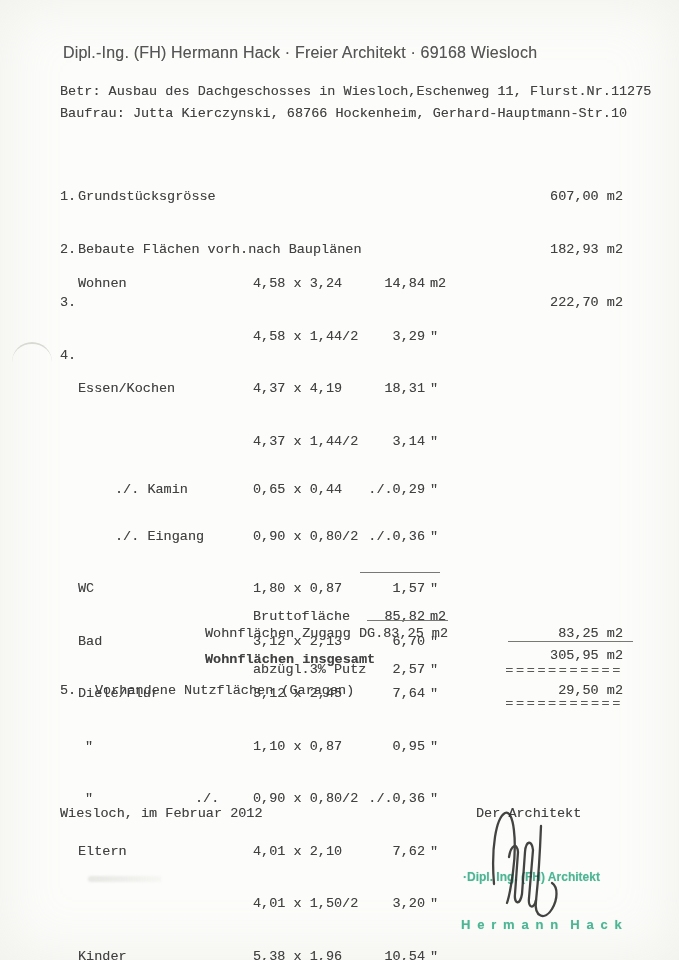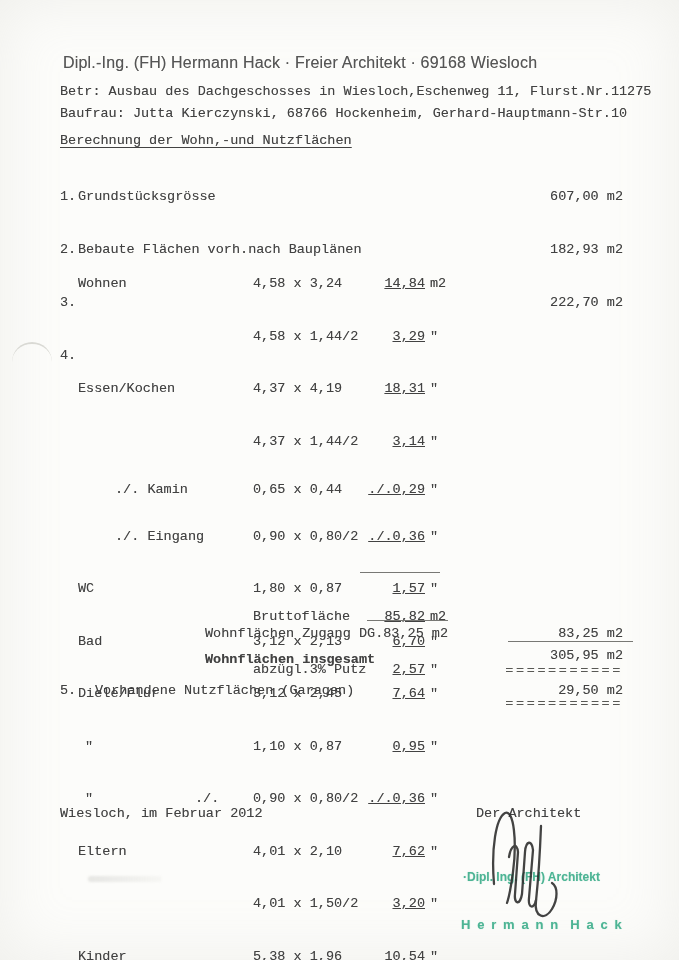--- a/index.html
+++ b/index.html
@@ -10,21 +10,21 @@
     background:#fcfcfa;
     box-shadow:inset 0 0 60px rgba(195,195,188,.22);
     overflow:hidden;
     font-family:"Liberation Mono","DejaVu Sans Mono",monospace;
     font-size:13.5px;
     color:#424242;
     text-shadow:0 0 .5px rgba(70,70,70,.45);
   }
   .abs{position:absolute;white-space:pre;line-height:1.15;}
   .letterhead{
-    left:63px;top:54px;
+    left:63px;top:44px;
     font-family:"Liberation Sans","DejaVu Sans",sans-serif;
     font-size:16px;color:#555;letter-spacing:.2px;
     text-shadow:0 0 .6px rgba(90,90,90,.5);
   }
   .heading{left:60px;top:133px;text-decoration:underline;text-underline-offset:3px;}
   
   .items{left:60px;top:158px;width:563px;}
   .item-row{position:relative;height:22px;}
   .item-row .num{position:absolute;left:0;top:0;white-space:pre;}
   .item-row .lbl{position:absolute;left:18px;top:0;white-space:pre;}
@@ -33,21 +33,21 @@
   .roomtable{left:78px;top:246px;width:380px;}
   .trow{position:relative;height:21.5px;}
   .trow.pretight{height:17.5px;}
   .trow.tight{height:15.5px;}
   .trow span{position:absolute;top:0;white-space:pre;line-height:1.1;}
   .tl{left:0;}
   .tl.ind{left:37px;}
   .tl.q{left:7px;}
   .tm{left:117px;}
   .td{left:175px;}
-  .tv{left:277px;width:70px;text-align:right;text-decoration:underline;}
+  .tv{left:277px;width:70px;text-align:right;}
   .tu{left:352px;}
   .rule{position:absolute;border-top:1.6px solid #787874;}
   .rval{position:absolute;right:56px;top:0;text-align:right;white-space:pre;}
   .equals{letter-spacing:2.6px;color:#585854;}
   
   .stamp{
     left:461px;top:840px;width:190px;
     font-family:"Liberation Sans","DejaVu Sans",sans-serif;
     color:#36ab87;opacity:.88;white-space:pre;
     text-shadow:0 0 1px rgba(54,171,135,.45);
@@ -69,21 +69,20 @@
 </head>
 <body>
 
 <div class="page">
 
   <div class="abs letterhead">Dipl.-Ing. (FH) Hermann Hack · Freier Architekt · 69168 Wiesloch</div>
 
   <div class="abs" style="left:60px;top:84px;">Betr: Ausbau des Dachgeschosses in Wiesloch,Eschenweg 11, Flurst.Nr.11275</div>
   <div class="abs" style="left:60px;top:106px;">Baufrau: Jutta Kierczynski, 68766 Hockenheim, Gerhard-Hauptmann-Str.10</div>
 
-  <div class="abs heading">Berechnung der Wohn,-und Nutzflächen</div>
 
   <div class="abs items">
     <div class="item-row">
       <span class="num">1.</span>
       <span class="lbl">Grundstücksgrösse</span>
       <span class="val">607,00 m2</span>
     </div>
     <div class="item-row">
       <span class="num">2.</span>
       <span class="lbl">Bebaute Flächen vorh.nach Bauplänen</span>

